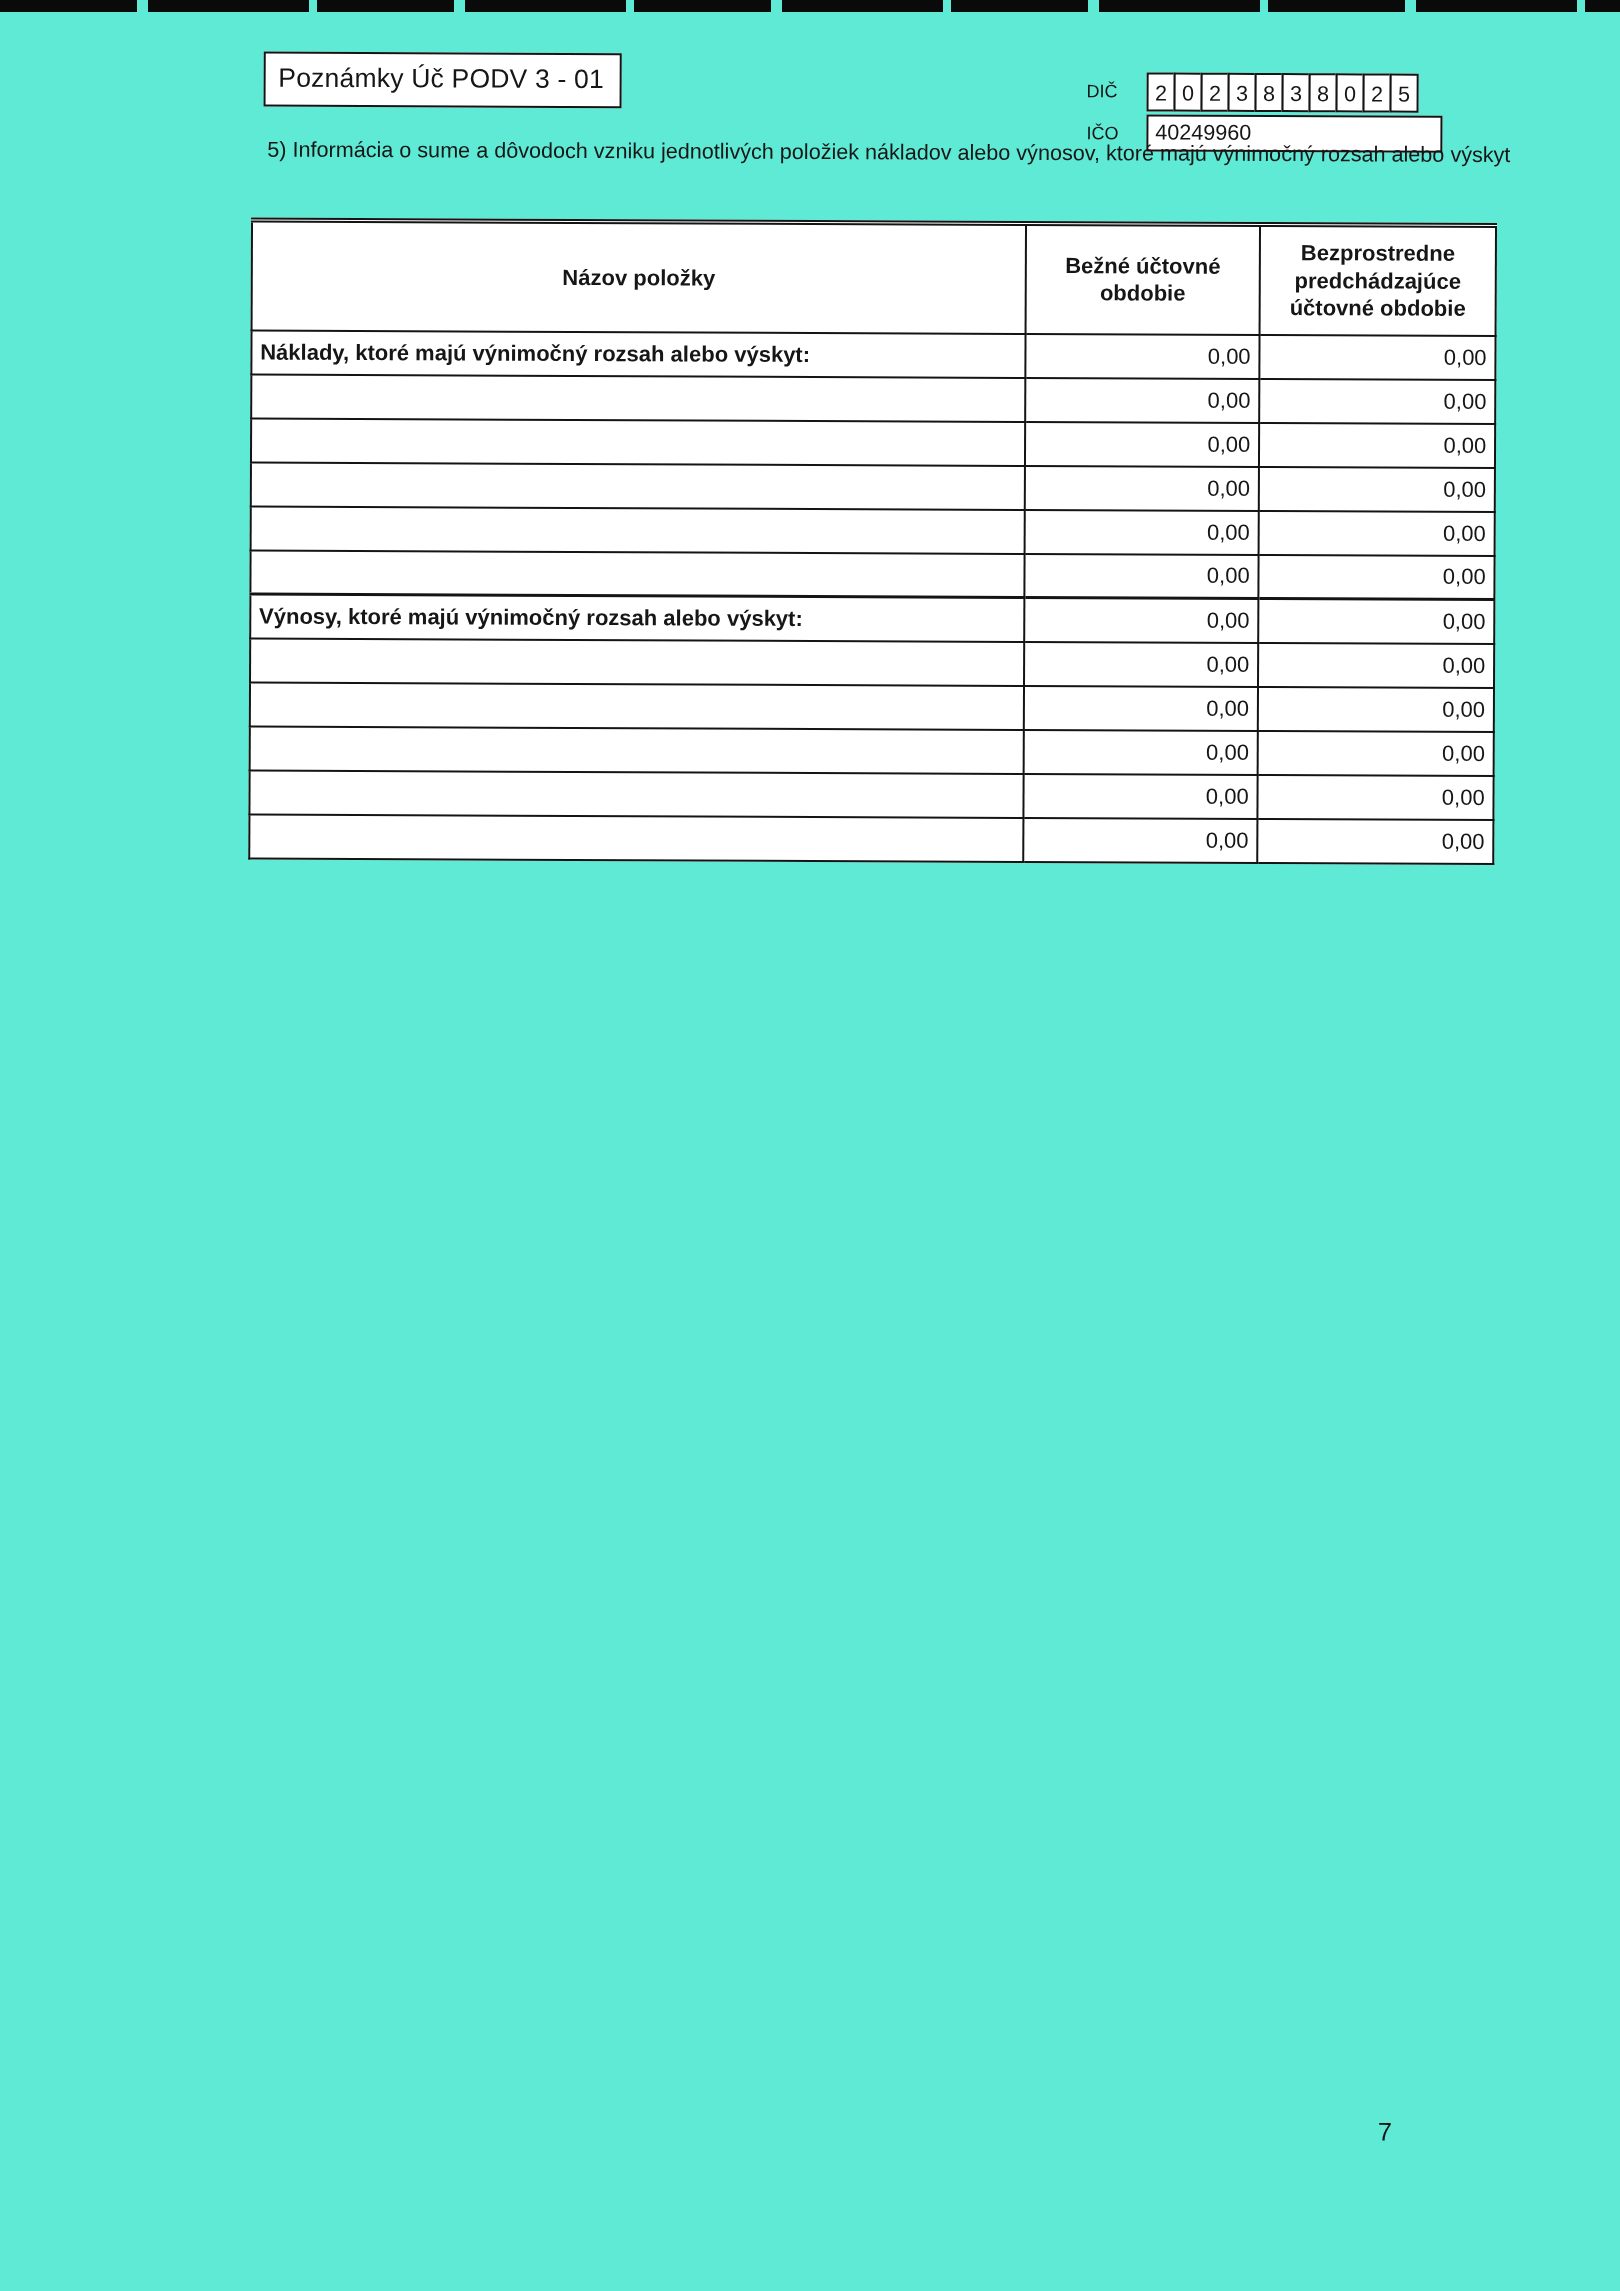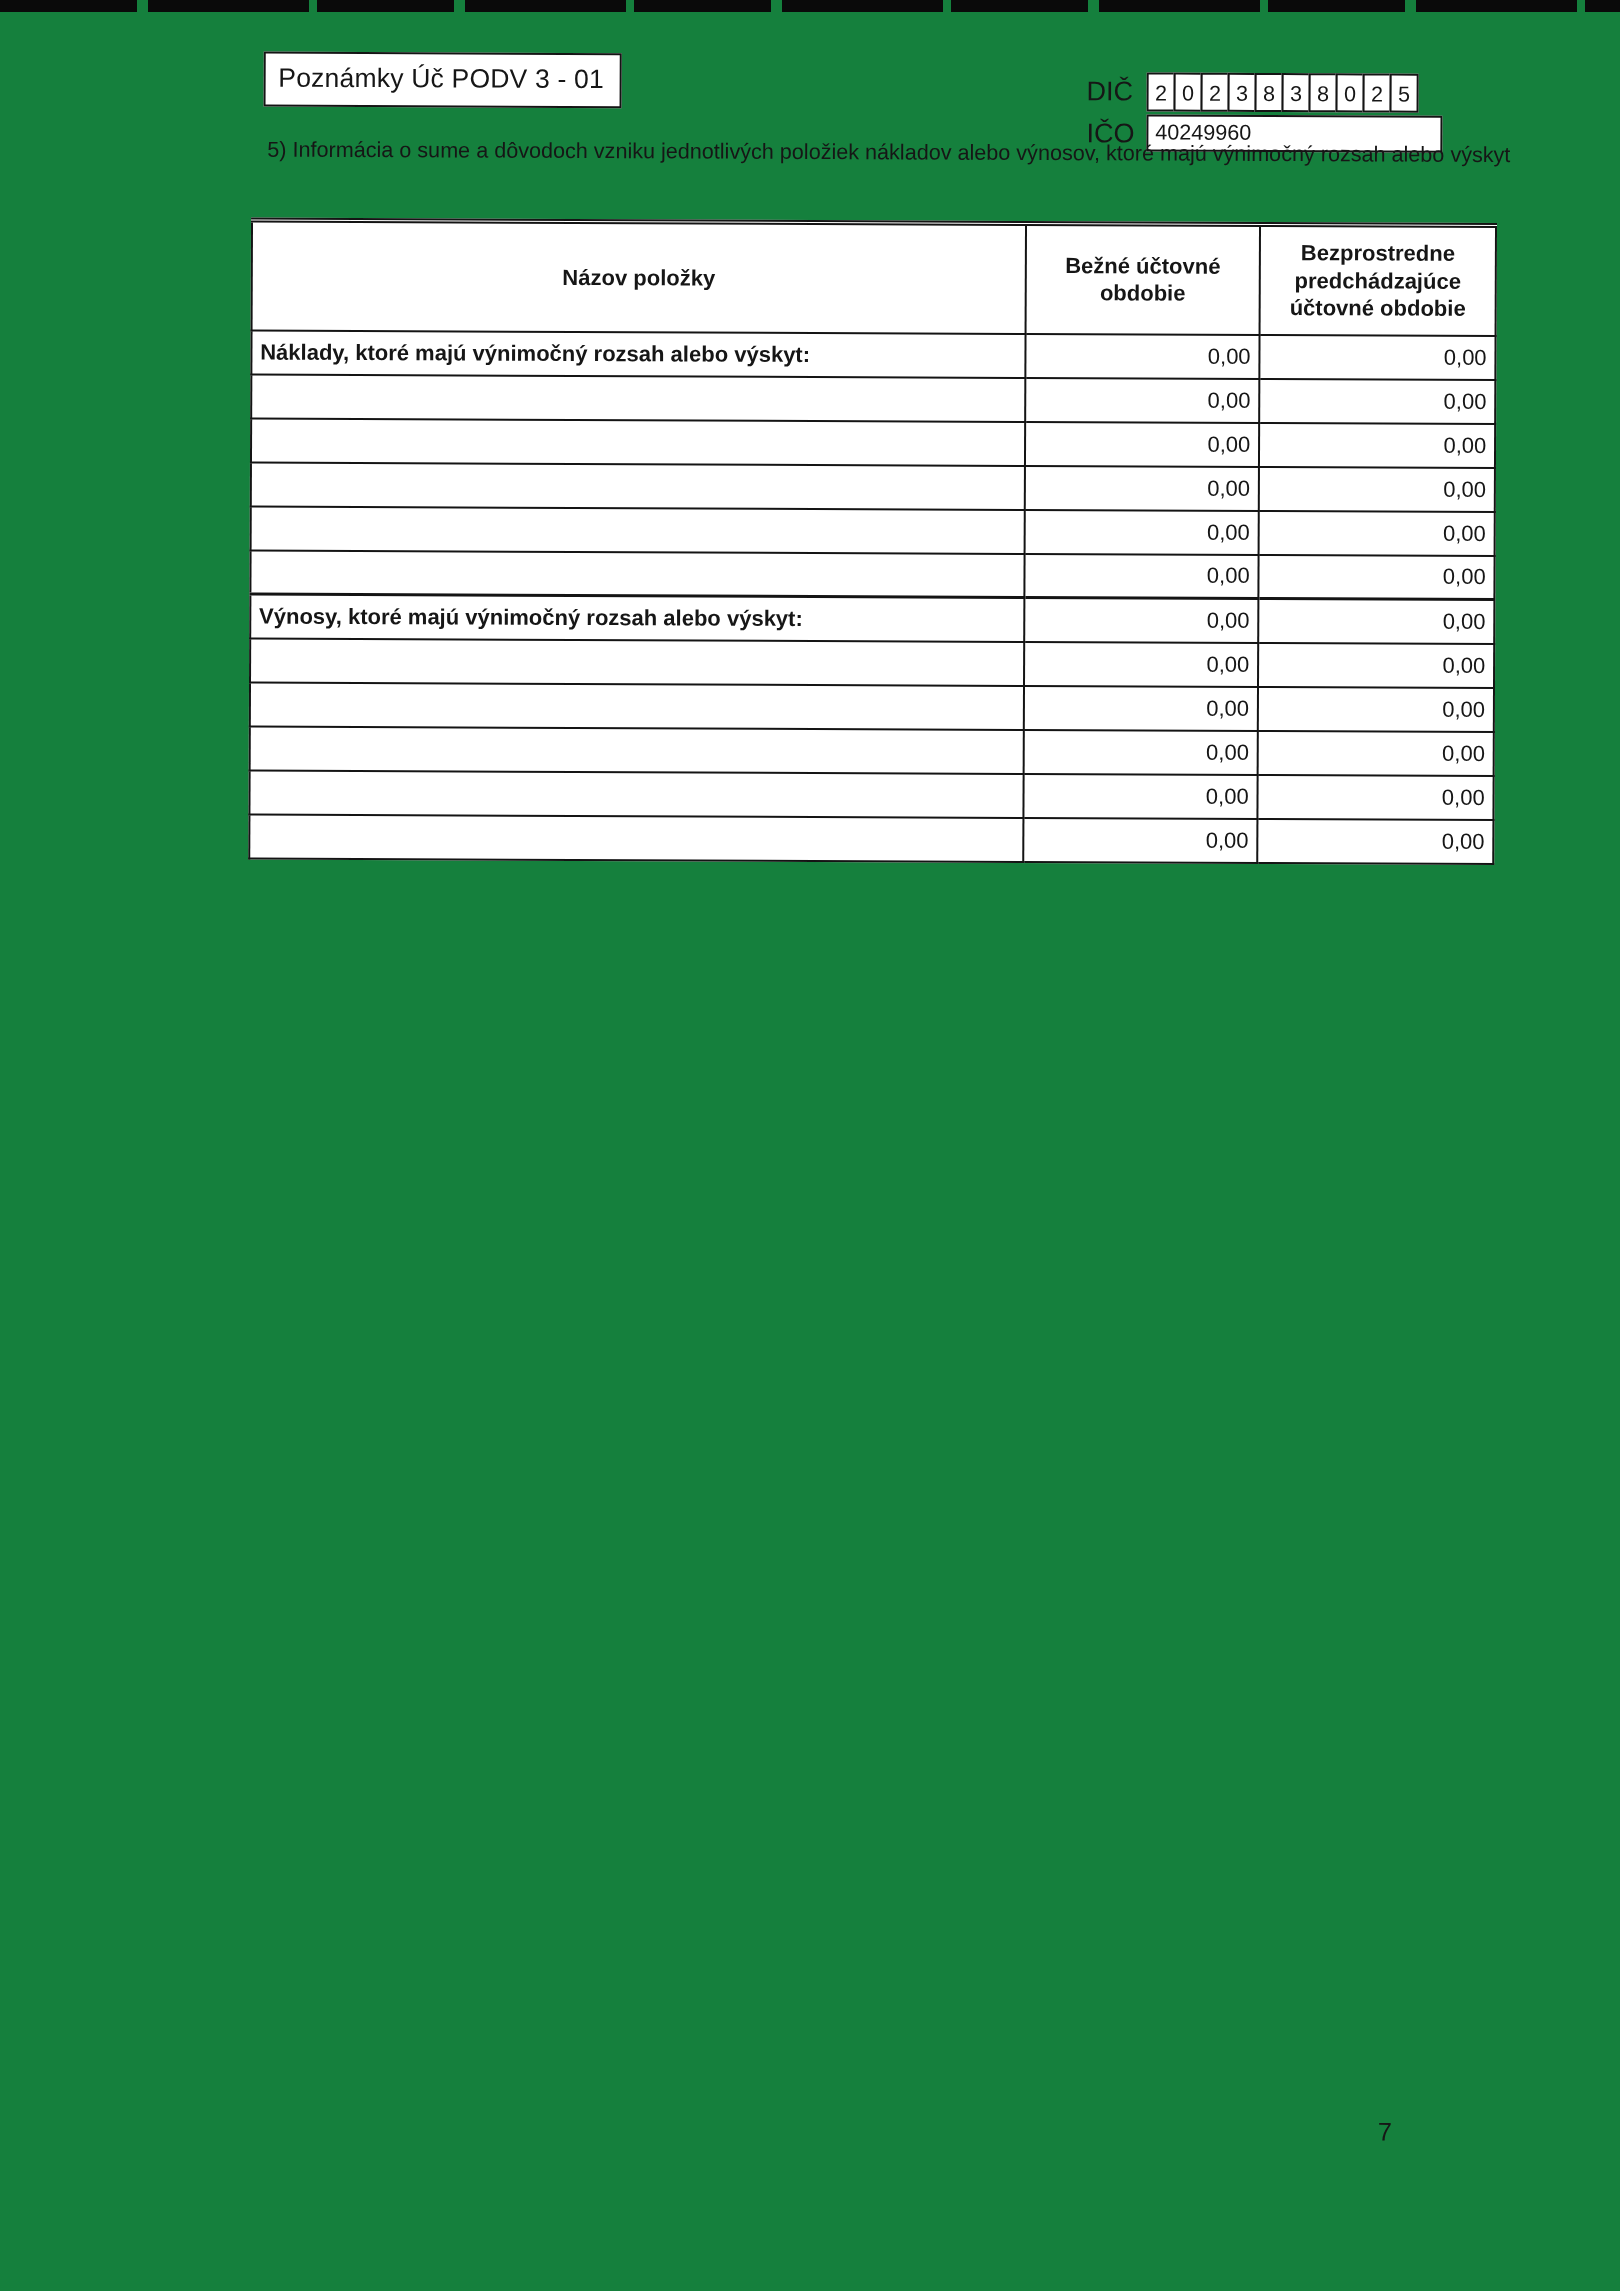--- a/index.html
+++ b/index.html
@@ -3,21 +3,21 @@
 <meta charset="utf-8">
 <style>
   * { margin: 0; padding: 0; box-sizing: border-box; }
   body { background: #d9d9d9; font-family: "Liberation Sans", "DejaVu Sans", sans-serif; }
 
   .page {
     position: relative;
     width: 1620px;
     height: 2292px;
     margin: 0 auto;
-    background: #15803d;
+    background: #5eead4;
     color: #161616;
     overflow: hidden;
   }
 
   
   .scan-strip {
     position: absolute; top: 0; left: 0;
     width: 100%; height: 11.8px;
     background: repeating-linear-gradient(90deg,
       #0a0a0a 0px, #0a0a0a 137px,
@@ -38,21 +38,21 @@
     border: 2.9px solid #141414;
     padding: 8.8px 15.7px 10.8px 12.7px;
     font-size: 26.5px;
     letter-spacing: 0.2px;
     background: #fff;
   }
 
   .ids { position: absolute; left: 1084px; top: 71px; }
   .id-row { display: flex; align-items: stretch; }
   .id-row + .id-row { margin-top: 2.9px; }
-  .id-label { font-size: 27px; line-height: 39px; margin-right: 2.9px; min-width: 57px; }
+  .id-label { font-size: 18px; line-height: 39px; margin-right: 2.9px; min-width: 57px; }
   .dic-grid { display: flex; }
   .dic-cell {
     width: 29px; height: 39px;
     border: 2px solid #141414;
     margin-left: -2px;
     display: flex; align-items: flex-end; justify-content: center;
     font-size: 21.6px; padding-bottom: 2.9px;
     background: #fff;
   }
   .dic-cell:first-child { margin-left: 0; }

